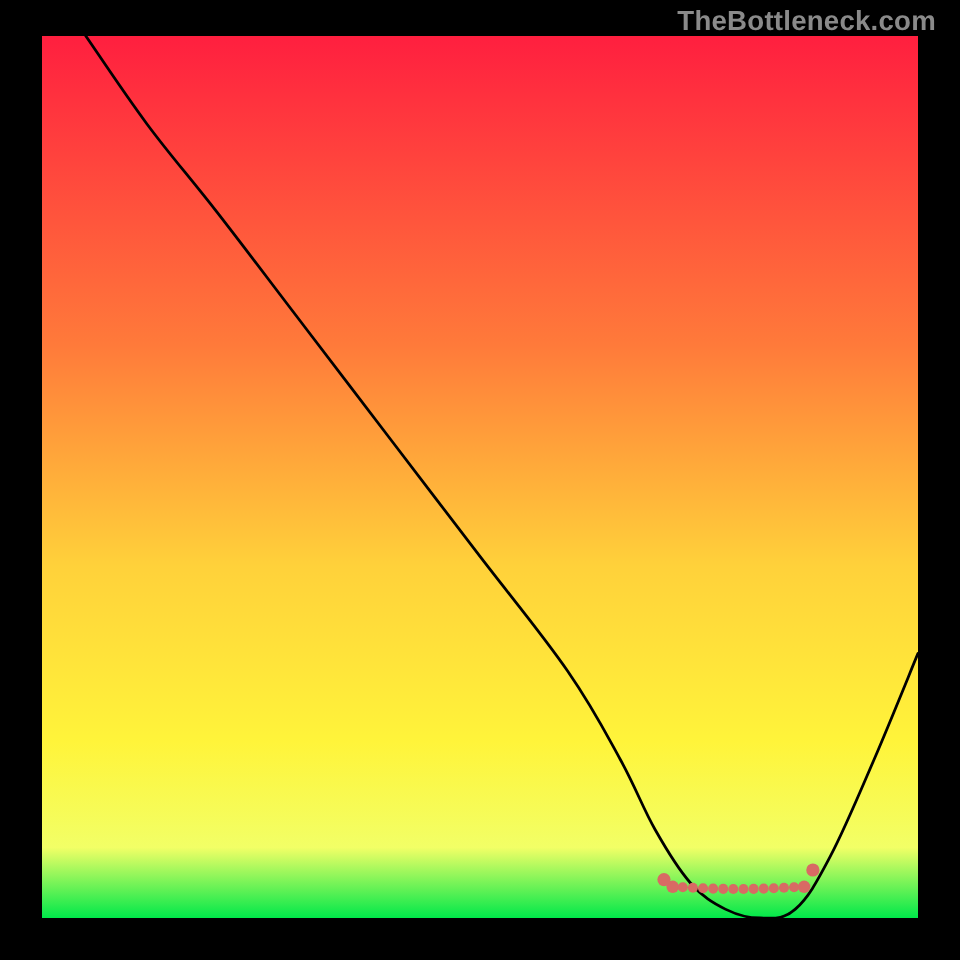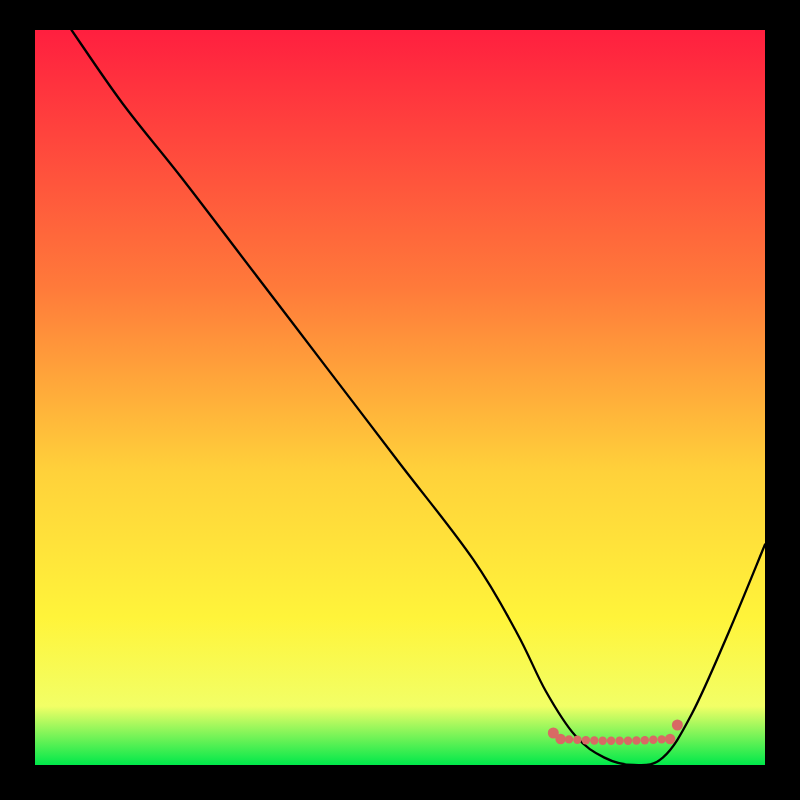--- a/index.html
+++ b/index.html
@@ -49,20 +49,21 @@
     font-weight: bold;
     color: #8a8a8a;
     letter-spacing: 0.2px;
   }
   svg { display: block; }
 </style>
 </head>
 <body>
 
 <div class="frame">
+  <div class="watermark">TheBottleneck.com</div>
   <div class="plot">
     <svg class="gradient" viewBox="0 0 730 735" preserveAspectRatio="none">
       <defs>
         <linearGradient id="bg" x1="0" y1="0" x2="0" y2="1">
             <stop offset="0%" stop-color="#ff1f3f"></stop>
             <stop offset="35%" stop-color="#ff7a3a"></stop>
             <stop offset="60%" stop-color="#ffd13a"></stop>
             <stop offset="80%" stop-color="#fff43a"></stop>
             <stop offset="92%" stop-color="#f2ff66"></stop>
             <stop offset="100%" stop-color="#00e84a"></stop>

